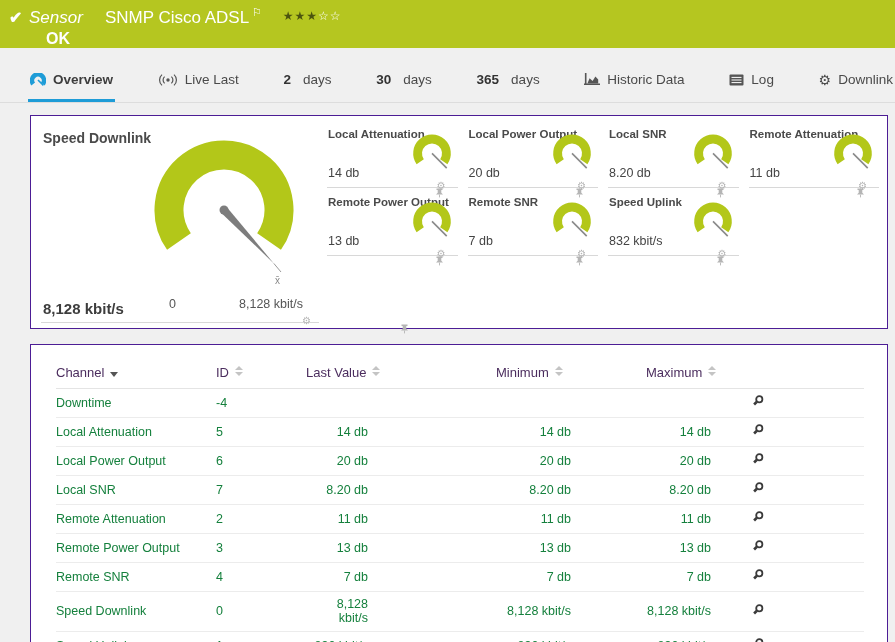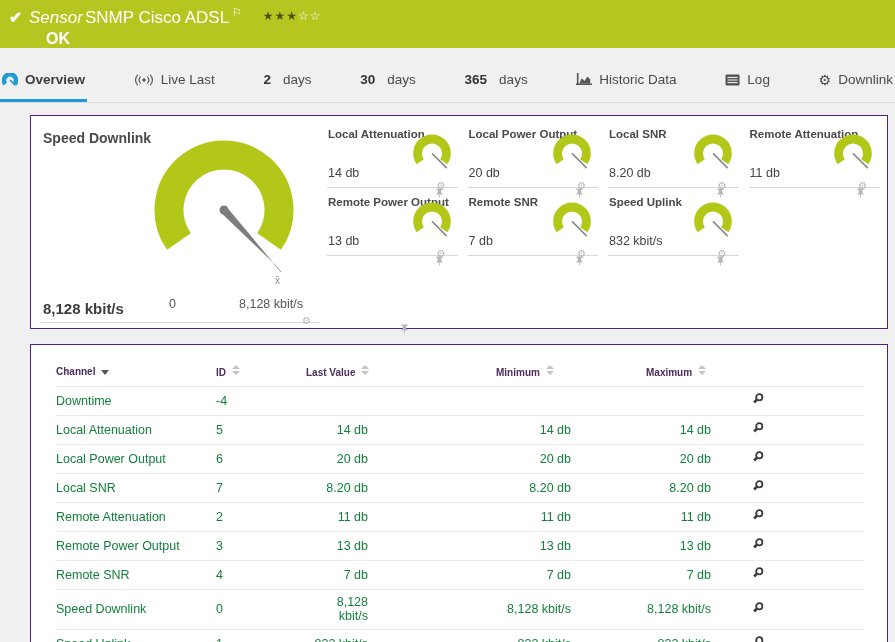--- a/index.html
+++ b/index.html
@@ -3,30 +3,30 @@
 <meta charset="utf-8">
 <style>
   * { margin:0; padding:0; box-sizing:border-box; }
   html,body { width:895px; height:642px; overflow:hidden; background:#f0f0f0;
     font-family:"Liberation Sans", sans-serif; color:#444; }
 
   
   .hdr { position:relative; width:895px; height:48px; background:#b5c620; color:#fff; }
   .hdr .chk { position:absolute; left:9px; top:8px; font-size:16px; font-weight:bold; }
   .hdr .titlerow { position:absolute; left:29px; top:6px; font-size:17px; white-space:nowrap; }
-  .hdr .pfx { font-style:italic; margin-right:2px; }
+  .hdr .pfx { font-style:italic; margin-right:22px; }
   .hdr .flag { font-size:11px; vertical-align:super; margin-left:3px; }
   .hdr .stars { margin-left:16px; font-size:12px; letter-spacing:1px; vertical-align:3px; }
   .hdr .star-f { color:rgba(40,45,10,0.75); }
   .hdr .star-e { color:#fff; }
   .hdr .ok { position:absolute; left:46px; top:30px; font-size:16px; font-weight:bold; }
 
   
   .tabbar { display:flex; align-items:stretch; height:43px; margin-top:12px;
-    border-bottom:1px solid #ddd; background:#f0f0f0;
+    padding-left:28px; border-bottom:1px solid #ddd; background:#f0f0f0;
     justify-content:space-between; }
   .tab { display:flex; align-items:center; gap:7px; font-size:13.5px; color:#4a4a4a;
     border-bottom:3px solid transparent; padding:0 2px; cursor:pointer; white-space:nowrap; }
   .tab.active { border-bottom-color:#1e9cd7; }
   .tab.active .tlabel { font-weight:bold; color:#3d3d3d; }
   .tnum { font-weight:bold; color:#333; margin-right:5px; }
   .ticon { display:inline-block; }
   .gearglyph { font-size:14px; color:#4a4a4a; line-height:1; }
 
   
@@ -53,21 +53,21 @@
   .mini svg { position:absolute; right:2px; top:7px; }
   .mini .mval { position:absolute; left:1px; bottom:7px; font-size:12.5px; color:#444; }
   .mini .cicons { position:absolute; right:12px; bottom:-4px; }
 
   .cicons { display:flex; gap:3px; align-items:center; }
   .cicons .gsm { font-size:10px; color:#b5b5b5; line-height:1; }
 
   
   table { border-collapse:collapse; width:808px; table-layout:fixed; font-size:12.5px; }
   col.c1{width:160px} col.c2{width:90px} col.c3{width:190px} col.c4{width:150px} col.c5{width:105px} col.c6{width:113px}
-  th { text-align:left; font-weight:bold; color:#4b2d5e; font-size:10px;
+  th { text-align:left; font-weight:normal; color:#4b2d5e; font-size:13px;
     padding:6px 0 8px 0; border-bottom:1px solid #e4e4e4; cursor:pointer; }
   td { padding:5px 0 6px 0; border-bottom:1px solid #ececec; color:#15803d; height:27px; }
   td.num3 { text-align:right; padding-right:128px; }
   td.num4 { text-align:right; padding-right:75px; }
   td.num5 { text-align:right; padding-right:40px; }
   .sort-down { display:inline-block; margin-left:6px; width:0; height:0;
     border-left:4px solid transparent; border-right:4px solid transparent; border-top:5px solid #555; }
   .sort-both { display:inline-block; margin-left:6px; vertical-align:1px; }
   .sort-both i { display:block; width:0; height:0; border-left:4px solid transparent; border-right:4px solid transparent; }
   .sort-both .up { border-bottom:4px solid #c4c4c4; margin-bottom:2px; }

